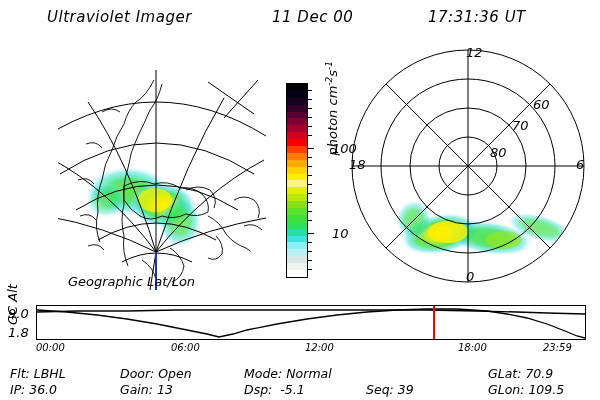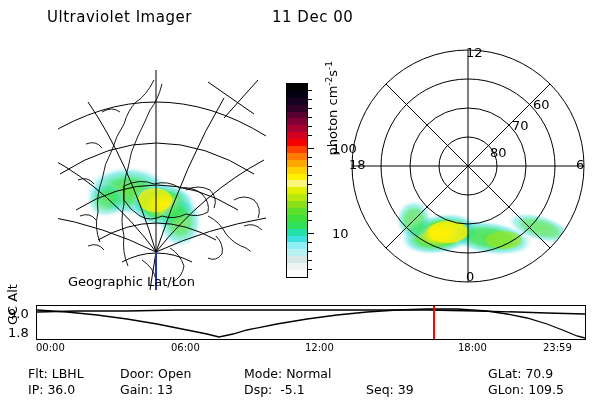--- a/index.html
+++ b/index.html
@@ -1,18 +1,18 @@
 <!DOCTYPE html>
 <html><head>
 <meta charset="utf-8">
 <style>
   html,body{margin:0;padding:0;background:#ffffff;}
   body{width:600px;height:400px;overflow:hidden;
        font-family:"DejaVu Sans",sans-serif;color:#000;}
-  #stage{position:relative;width:600px;height:325px;}
+  #stage{position:relative;width:600px;height:325px;font-style:italic;}
 
   .hdr{position:absolute;top:8px;font-size:15px;letter-spacing:.5px;white-space:nowrap;}
   #hdr-title{left:47px;}
   #hdr-date{left:272px;}
   #hdr-time{left:428px;}
 
   .panel{position:absolute;}
 
   
   #cbar-wrap{position:absolute;left:286px;top:83px;width:22px;height:195px;
@@ -42,29 +42,30 @@
               transform:rotate(-90deg);transform-origin:center center;}
   .oy{position:absolute;font-size:13px;line-height:1;white-space:nowrap;}
   #oy-top{left:8px;top:307px;text-align:center;}
   #oy-bot{left:8px;top:326px;}
   .ot{position:absolute;top:343px;font-size:10px;line-height:1;white-space:nowrap;}
   #marker{position:absolute;left:433px;top:306px;width:2px;height:33px;background:#ff0000;}
 
   
   .st{position:absolute;font-size:12.5px;line-height:1;white-space:nowrap;}
   .r1{top:368px;} .r2{top:384px;}
-  .c1{left:28px;} .c2{left:120px;} .c3{left:244px;} .c4{left:366px;} .c5{left:488px;}
+  .c1{left:10px;} .c2{left:120px;} .c3{left:244px;} .c4{left:366px;} .c5{left:488px;}
 </style>
 </head>
 <body>
 
 <div id="stage">
 
   <div class="hdr" id="hdr-title">Ultraviolet Imager</div>
   <div class="hdr" id="hdr-date">11 Dec 00</div>
+  <div class="hdr" id="hdr-time">17:31:36 UT</div>
 
   <svg class="panel" id="geo-panel" style="left:58px;top:40px;" width="216" height="252" viewBox="0 0 216 252">
     <defs>
       <radialGradient id="aurA" cx="50%" cy="50%" r="50%">
         <stop offset="0%" stop-color="#fff000" stop-opacity=".95"></stop>
         <stop offset="30%" stop-color="#b8e80c" stop-opacity=".9"></stop>
         <stop offset="58%" stop-color="#2ee05a" stop-opacity=".85"></stop>
         <stop offset="80%" stop-color="#3fe0e0" stop-opacity=".6"></stop>
         <stop offset="100%" stop-color="#d8e8e6" stop-opacity="0"></stop>
       </radialGradient>

